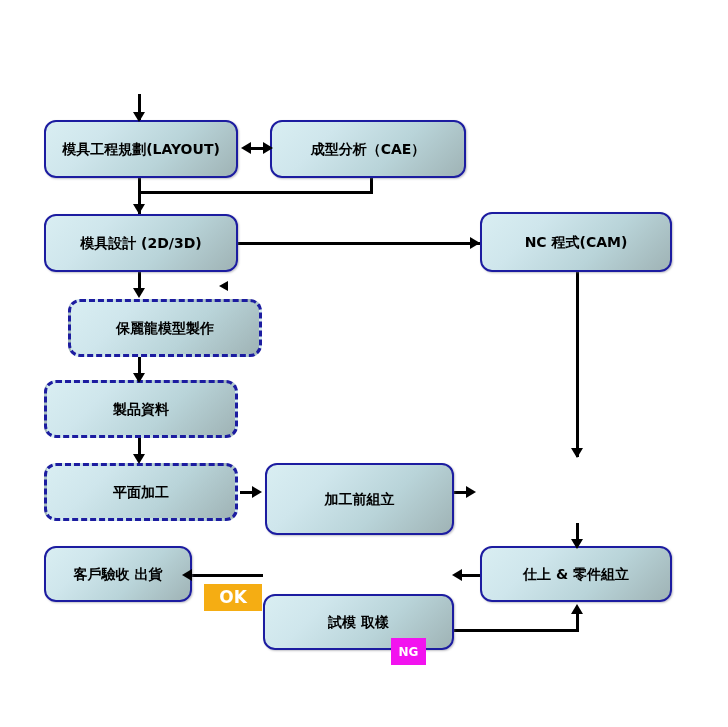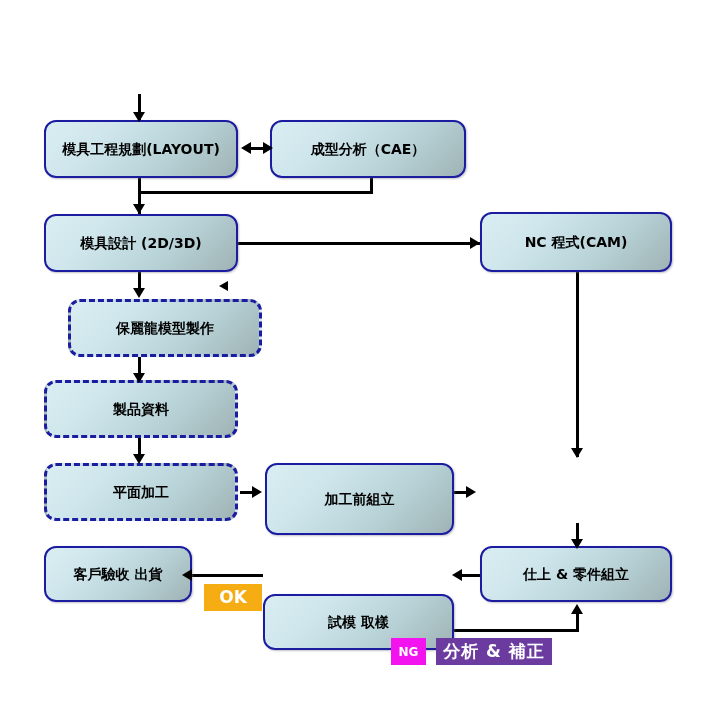--- a/index.html
+++ b/index.html
@@ -216,17 +216,14 @@
   </div>
 
   <div class="chip ok" style="left:204px; top:584px; width:58px; height:27px;">
     <span>OK</span>
   </div>
 
   <div class="chip ng" style="left:391px; top:638px; width:35px; height:27px;">
     <span>NG</span>
   </div>
 
-  <div class="chip fix" style="left:436px; top:638px; width:116px; height:27px;">
-    <span>分析 &amp; 補正</span>
-  </div>
 
 </div>
 
 </body></html>

